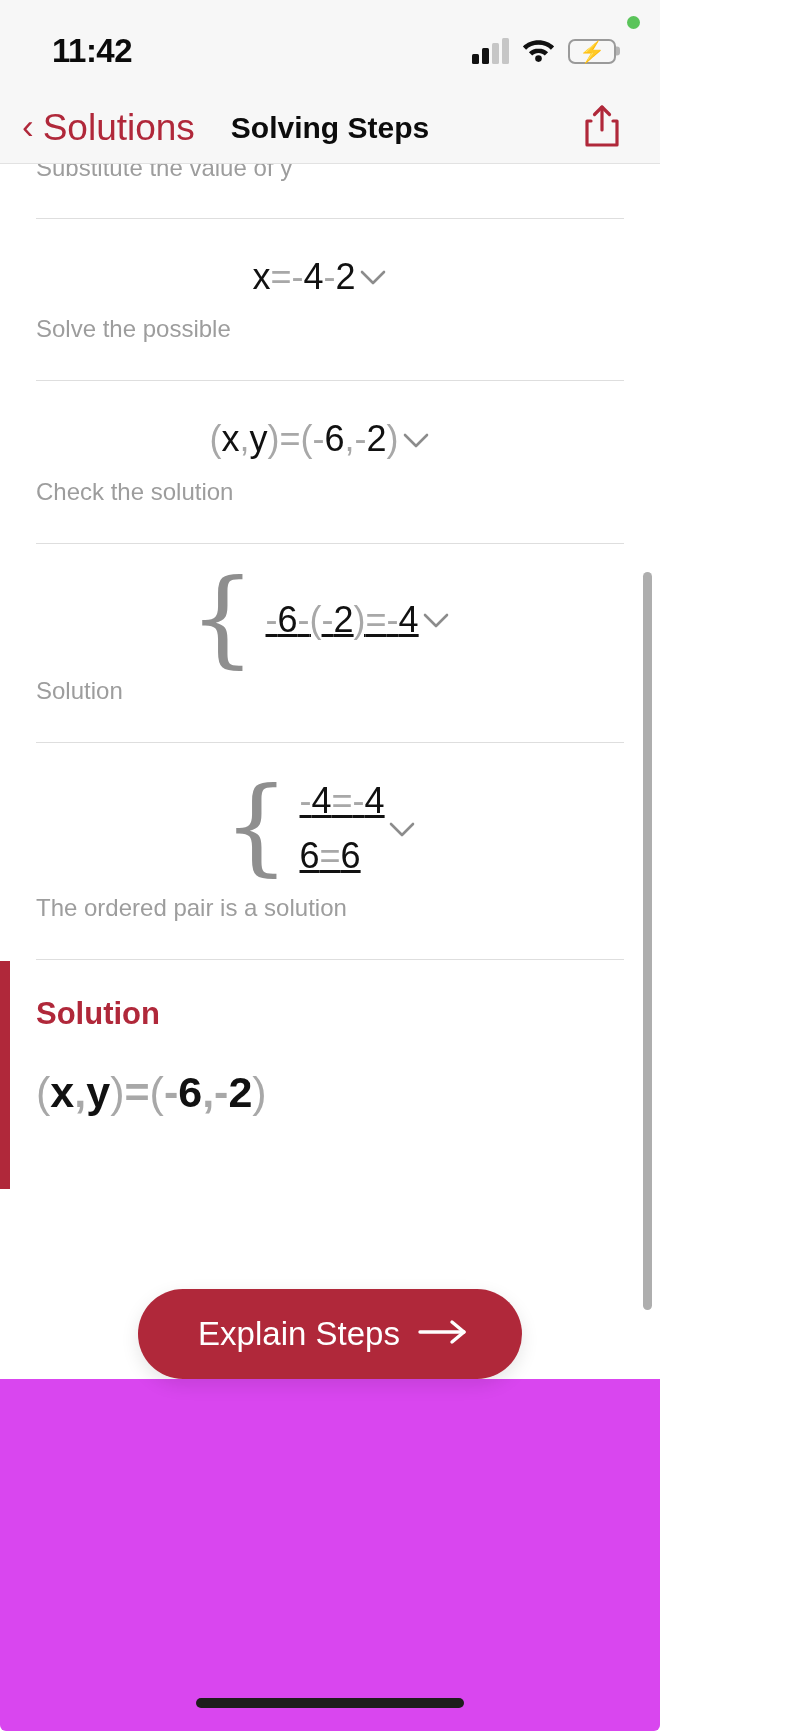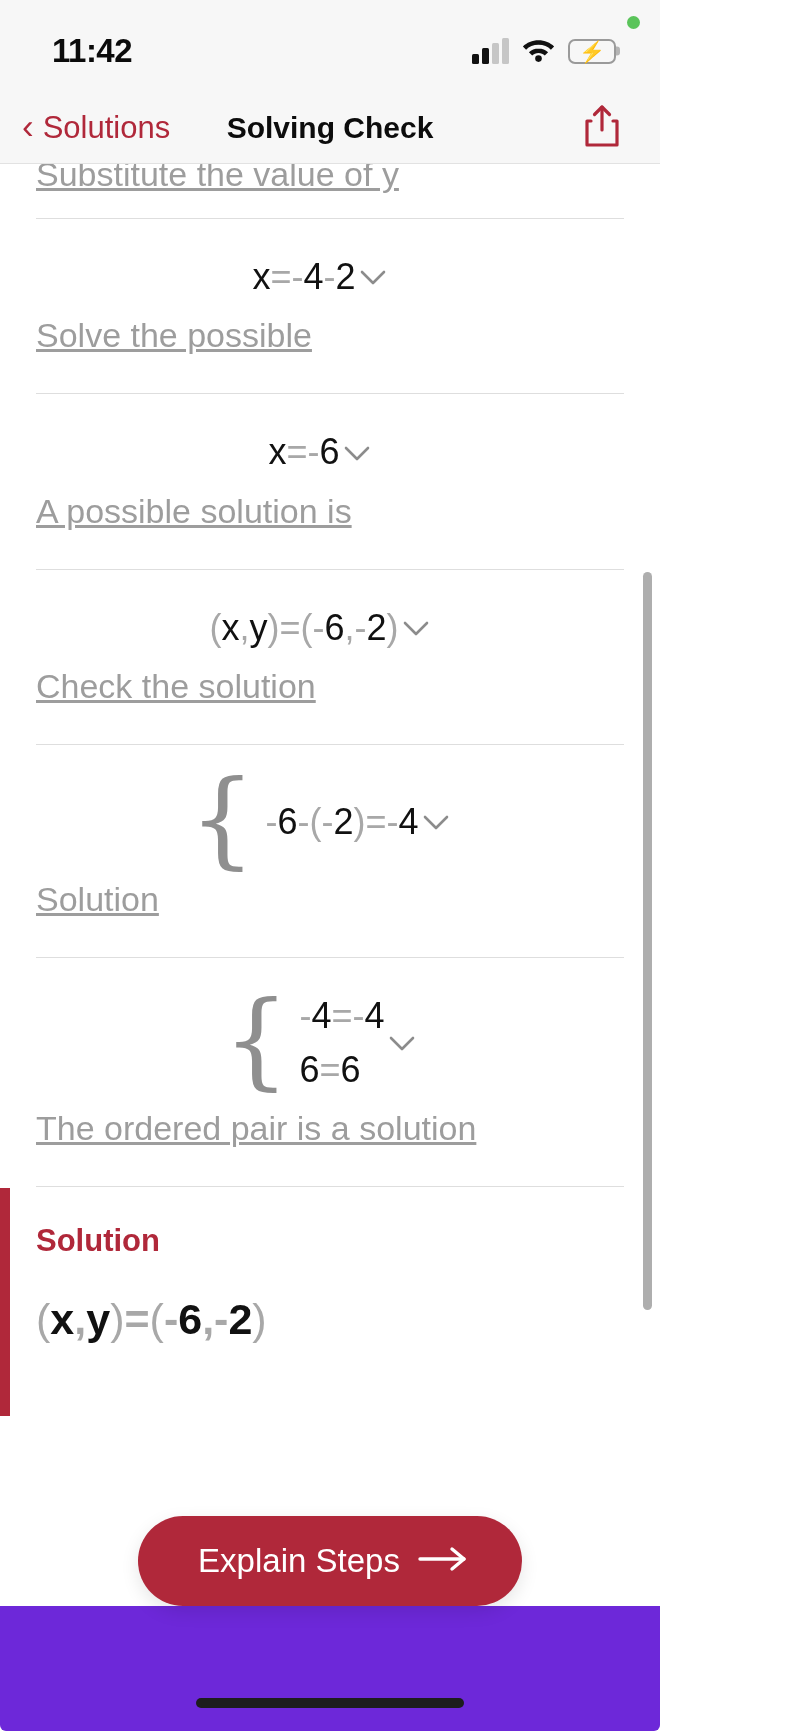--- a/index.html
+++ b/index.html
@@ -9,21 +9,21 @@
     height: 1731px;
     background: #ffffff;
     font-family: "Liberation Sans", sans-serif;
     overflow: hidden;
   }
 
   #phone {
     position: relative;
     width: 660px;
     height: 1731px;
-    background: #6d28d9;
+    background: #d946ef;
     border-radius: 6px;
   }
 
   
   .statusbar {
     position: relative;
     height: 92px;
     background: #f7f7f7;
     display: flex;
     align-items: center;
@@ -110,21 +110,21 @@
     padding-left: 22px;
     color: #b0283a;
     cursor: pointer;
   }
   .nav-back .chev {
     font-size: 35px;
     font-weight: 400;
     line-height: 1;
     margin-top: -4px;
   }
-  .nav-back .lbl { font-size: 31px; font-weight: 500; }
+  .nav-back .lbl { font-size: 37px; font-weight: 500; }
   .nav-title {
     position: absolute;
     left: 0; right: 0;
     text-align: center;
     font-size: 30px;
     font-weight: 700;
     color: #0c0c0c;
     pointer-events: none;
   }
   .nav-share {
@@ -164,25 +164,24 @@
     font-size: 36px;
     color: #111;
     line-height: 1.34;
     white-space: nowrap;
   }
   .op { color: #a8a8a8; }
   .paren { color: #a8a8a8; font-weight: 400; }
   .comma { color: #a8a8a8; }
 
   .hint {
-    font-size: 34px;
+    font-size: 24px;
     color: #9d9d9d;
     padding: 12px 0 30px 0;
     line-height: 1.3;
-    text-decoration: underline;
   }
 
   .chevron-down {
     flex: 0 0 auto;
     width: 34px;
     height: 34px;
     margin-right: 18px;
     cursor: pointer;
   }
 
@@ -206,21 +205,21 @@
     gap: 10px;
   }
   .brace {
     font-size: 104px;
     line-height: 0.82;
     color: #8f8f8f;
     font-weight: 300;
     font-family: "DejaVu Serif", serif;
     transform: translateY(-2px);
   }
-  .eqs { display: flex; flex-direction: column; gap: 6px; }
+  .eqs { display: flex; flex-direction: column; gap: 6px; text-decoration: underline; }
 
   
   .solution-wrap {
     position: relative;
     padding: 0 36px;
   }
   .solution-accent {
     position: absolute;
     left: 0;
     top: 1px;
@@ -317,21 +316,21 @@
         <span class="bolt">⚡</span>
       </span>
     </div>
   </div>
 
   <div class="navbar">
     <div class="nav-back">
       <span class="chev">‹</span>
       <span class="lbl">Solutions</span>
     </div>
-    <div class="nav-title">Solving Check</div>
+    <div class="nav-title">Solving Steps</div>
     <div class="nav-share">
       <svg width="36" height="44" viewBox="0 0 36 44">
         <path d="M18 3 L18 26" stroke="#b0283a" stroke-width="3.2" fill="none" stroke-linecap="round"></path>
         <path d="M10.5 10.5 L18 3 L25.5 10.5" stroke="#b0283a" stroke-width="3.2" fill="none" stroke-linecap="round" stroke-linejoin="round"></path>
         <path d="M7 17 L3 17 L3 41 L33 41 L33 17 L29 17" stroke="#b0283a" stroke-width="3.2" fill="none" stroke-linecap="round" stroke-linejoin="round"></path>
       </svg>
     </div>
   </div>
 
   <div class="content">
@@ -344,32 +343,20 @@
         <div class="step">
           <div class="rule"></div>
           <div class="step-body">
             <div class="expr-row">
               <div class="expr"><span>x</span><span class="op">=</span><span class="op">-</span><span>4</span><span class="op">-</span><span>2</span></div>
               <span class="chevron-down"><svg width="34" height="34" viewBox="0 0 34 34">
                   <path d="M6 12 L17 23 L28 12" stroke="#8c8c8c" stroke-width="2.6" fill="none" stroke-linecap="round" stroke-linejoin="round"></path>
                 </svg></span>
             </div>
             <div class="hint">Solve the possible</div>
-          </div>
-        </div>
-        <div class="step">
-          <div class="rule"></div>
-          <div class="step-body">
-            <div class="expr-row">
-              <div class="expr"><span>x</span><span class="op">=</span><span class="op">-</span><span>6</span></div>
-              <span class="chevron-down"><svg width="34" height="34" viewBox="0 0 34 34">
-                  <path d="M6 12 L17 23 L28 12" stroke="#8c8c8c" stroke-width="2.6" fill="none" stroke-linecap="round" stroke-linejoin="round"></path>
-                </svg></span>
-            </div>
-            <div class="hint">A possible solution is</div>
           </div>
         </div>
         <div class="step">
           <div class="rule"></div>
           <div class="step-body">
             <div class="expr-row">
               <div class="expr"><span class="paren">(</span><span>x</span><span class="comma">,</span><span>y</span><span class="paren">)</span><span class="op">=</span><span class="paren">(</span><span class="op">-</span><span>6</span><span class="comma">,</span><span class="op">-</span><span>2</span><span class="paren">)</span></div>
               <span class="chevron-down"><svg width="34" height="34" viewBox="0 0 34 34">
                   <path d="M6 12 L17 23 L28 12" stroke="#8c8c8c" stroke-width="2.6" fill="none" stroke-linecap="round" stroke-linejoin="round"></path>
                 </svg></span>

